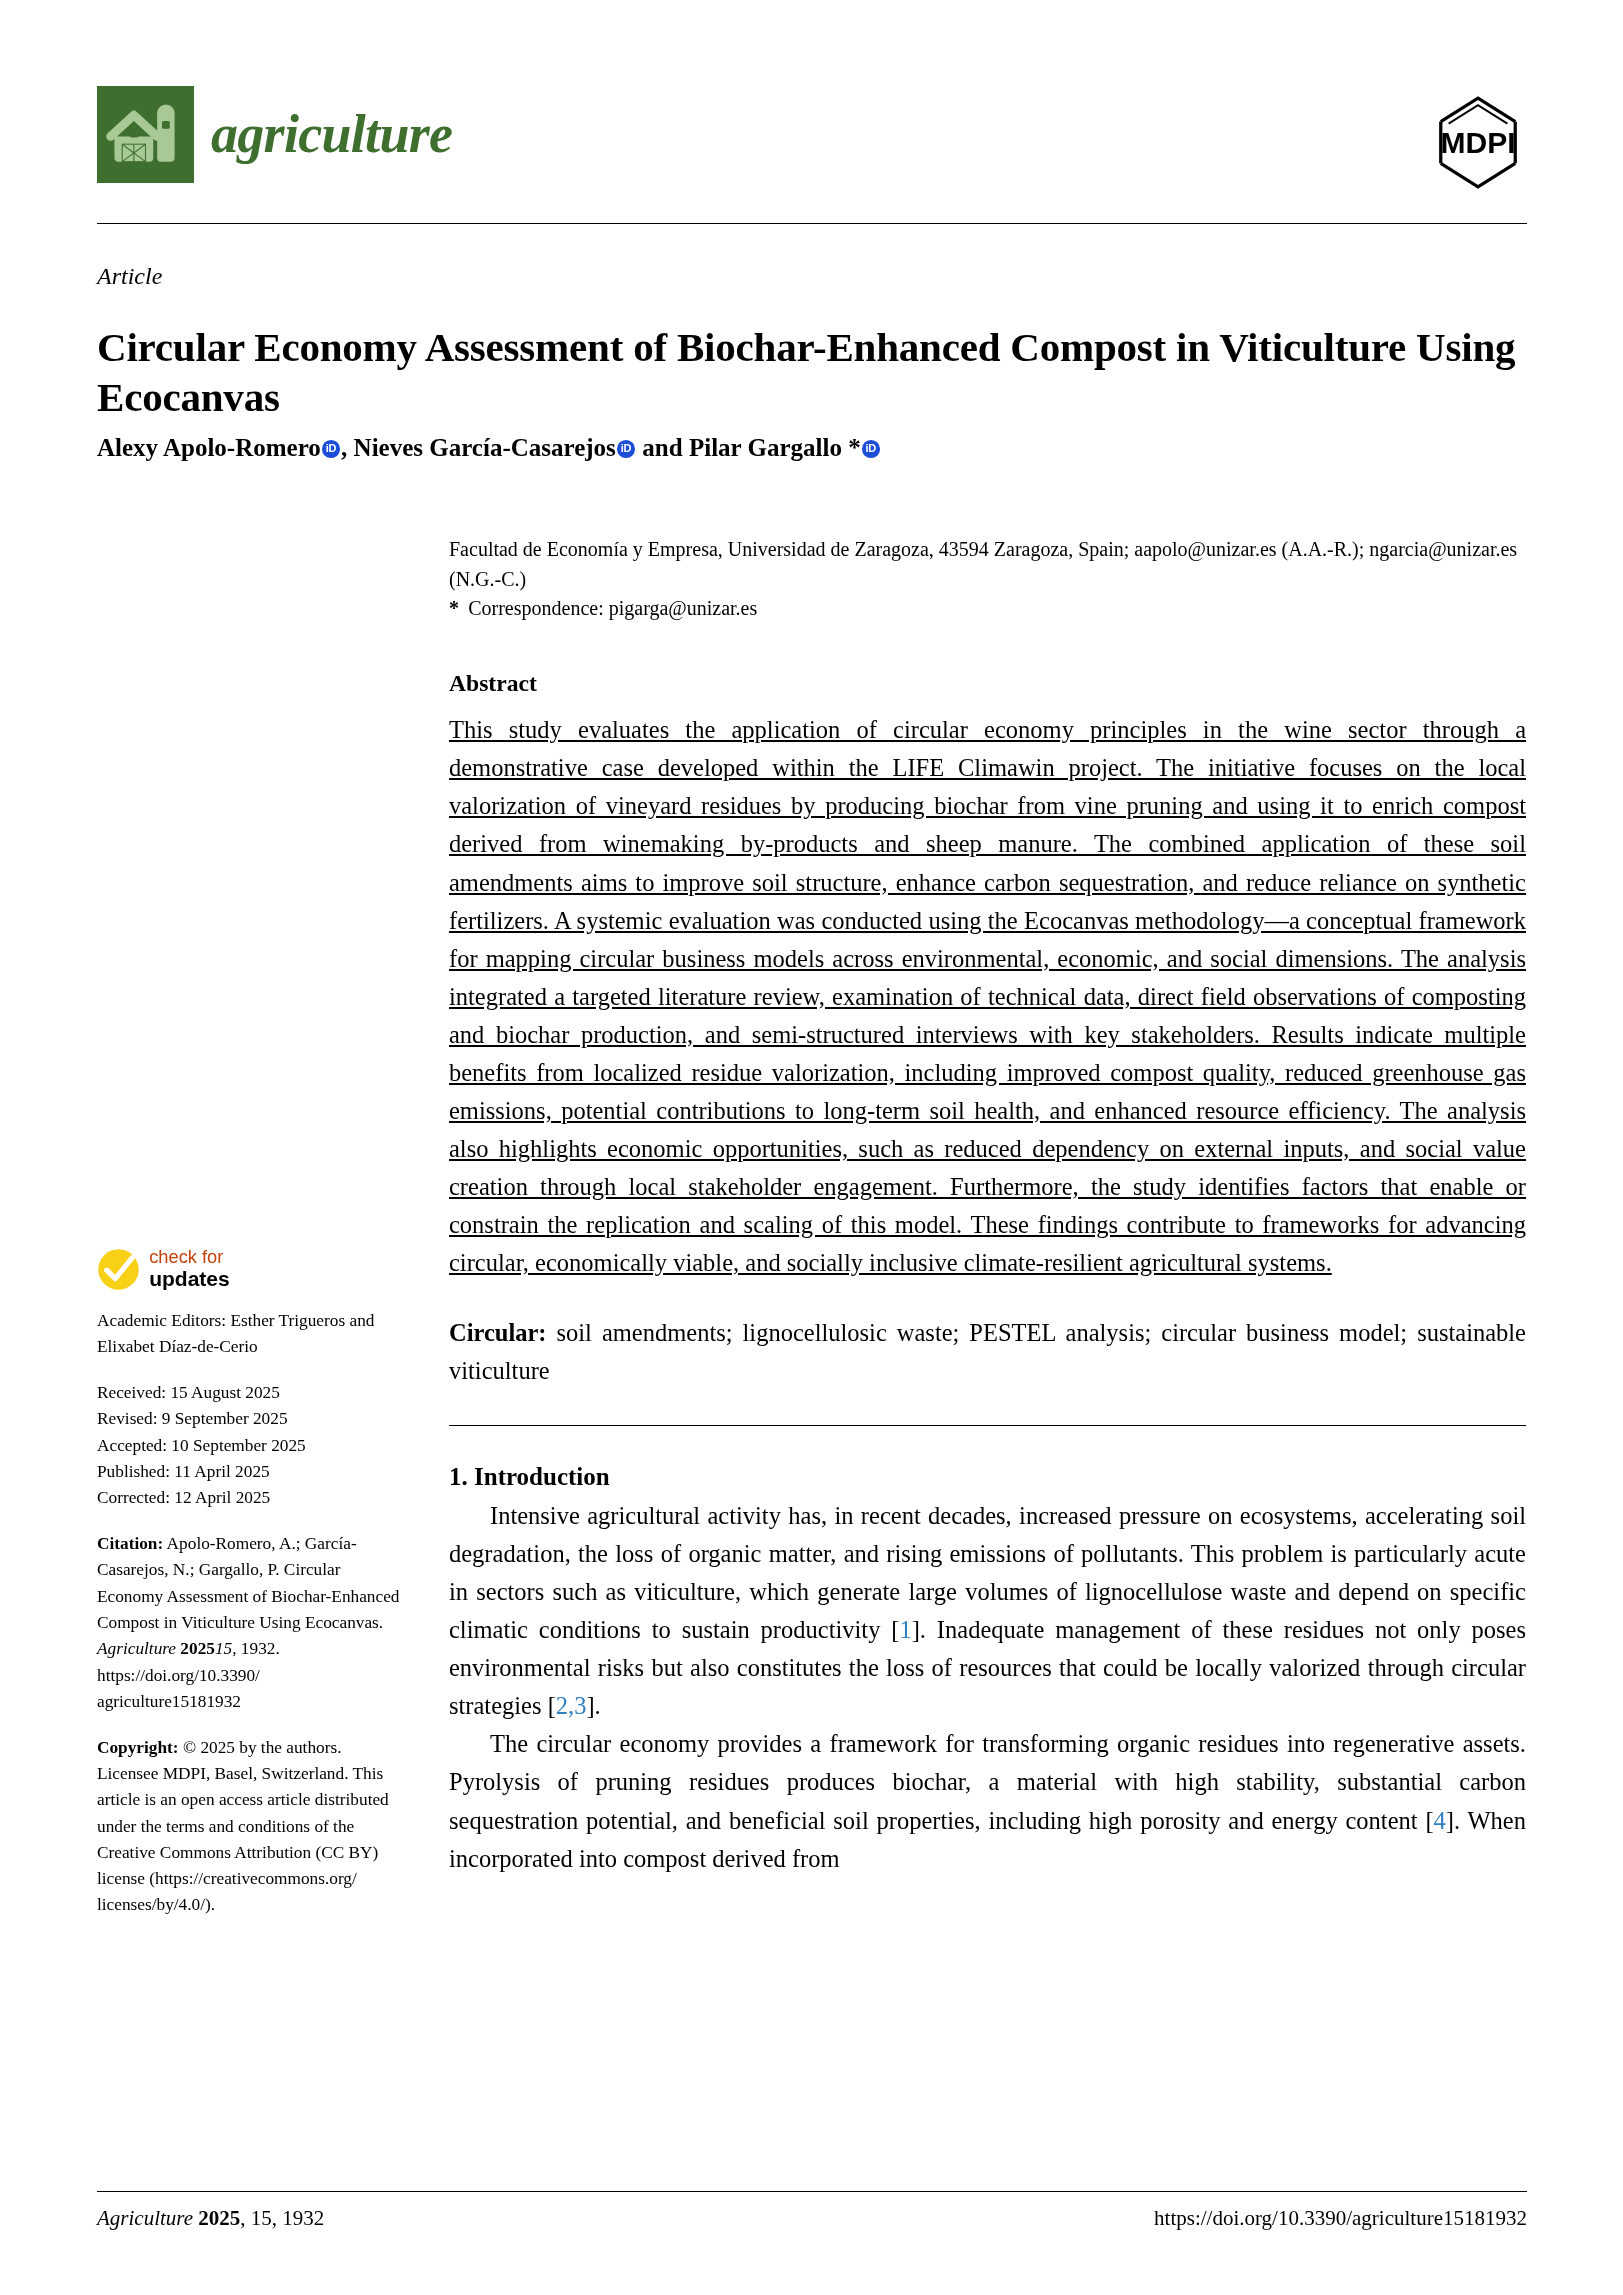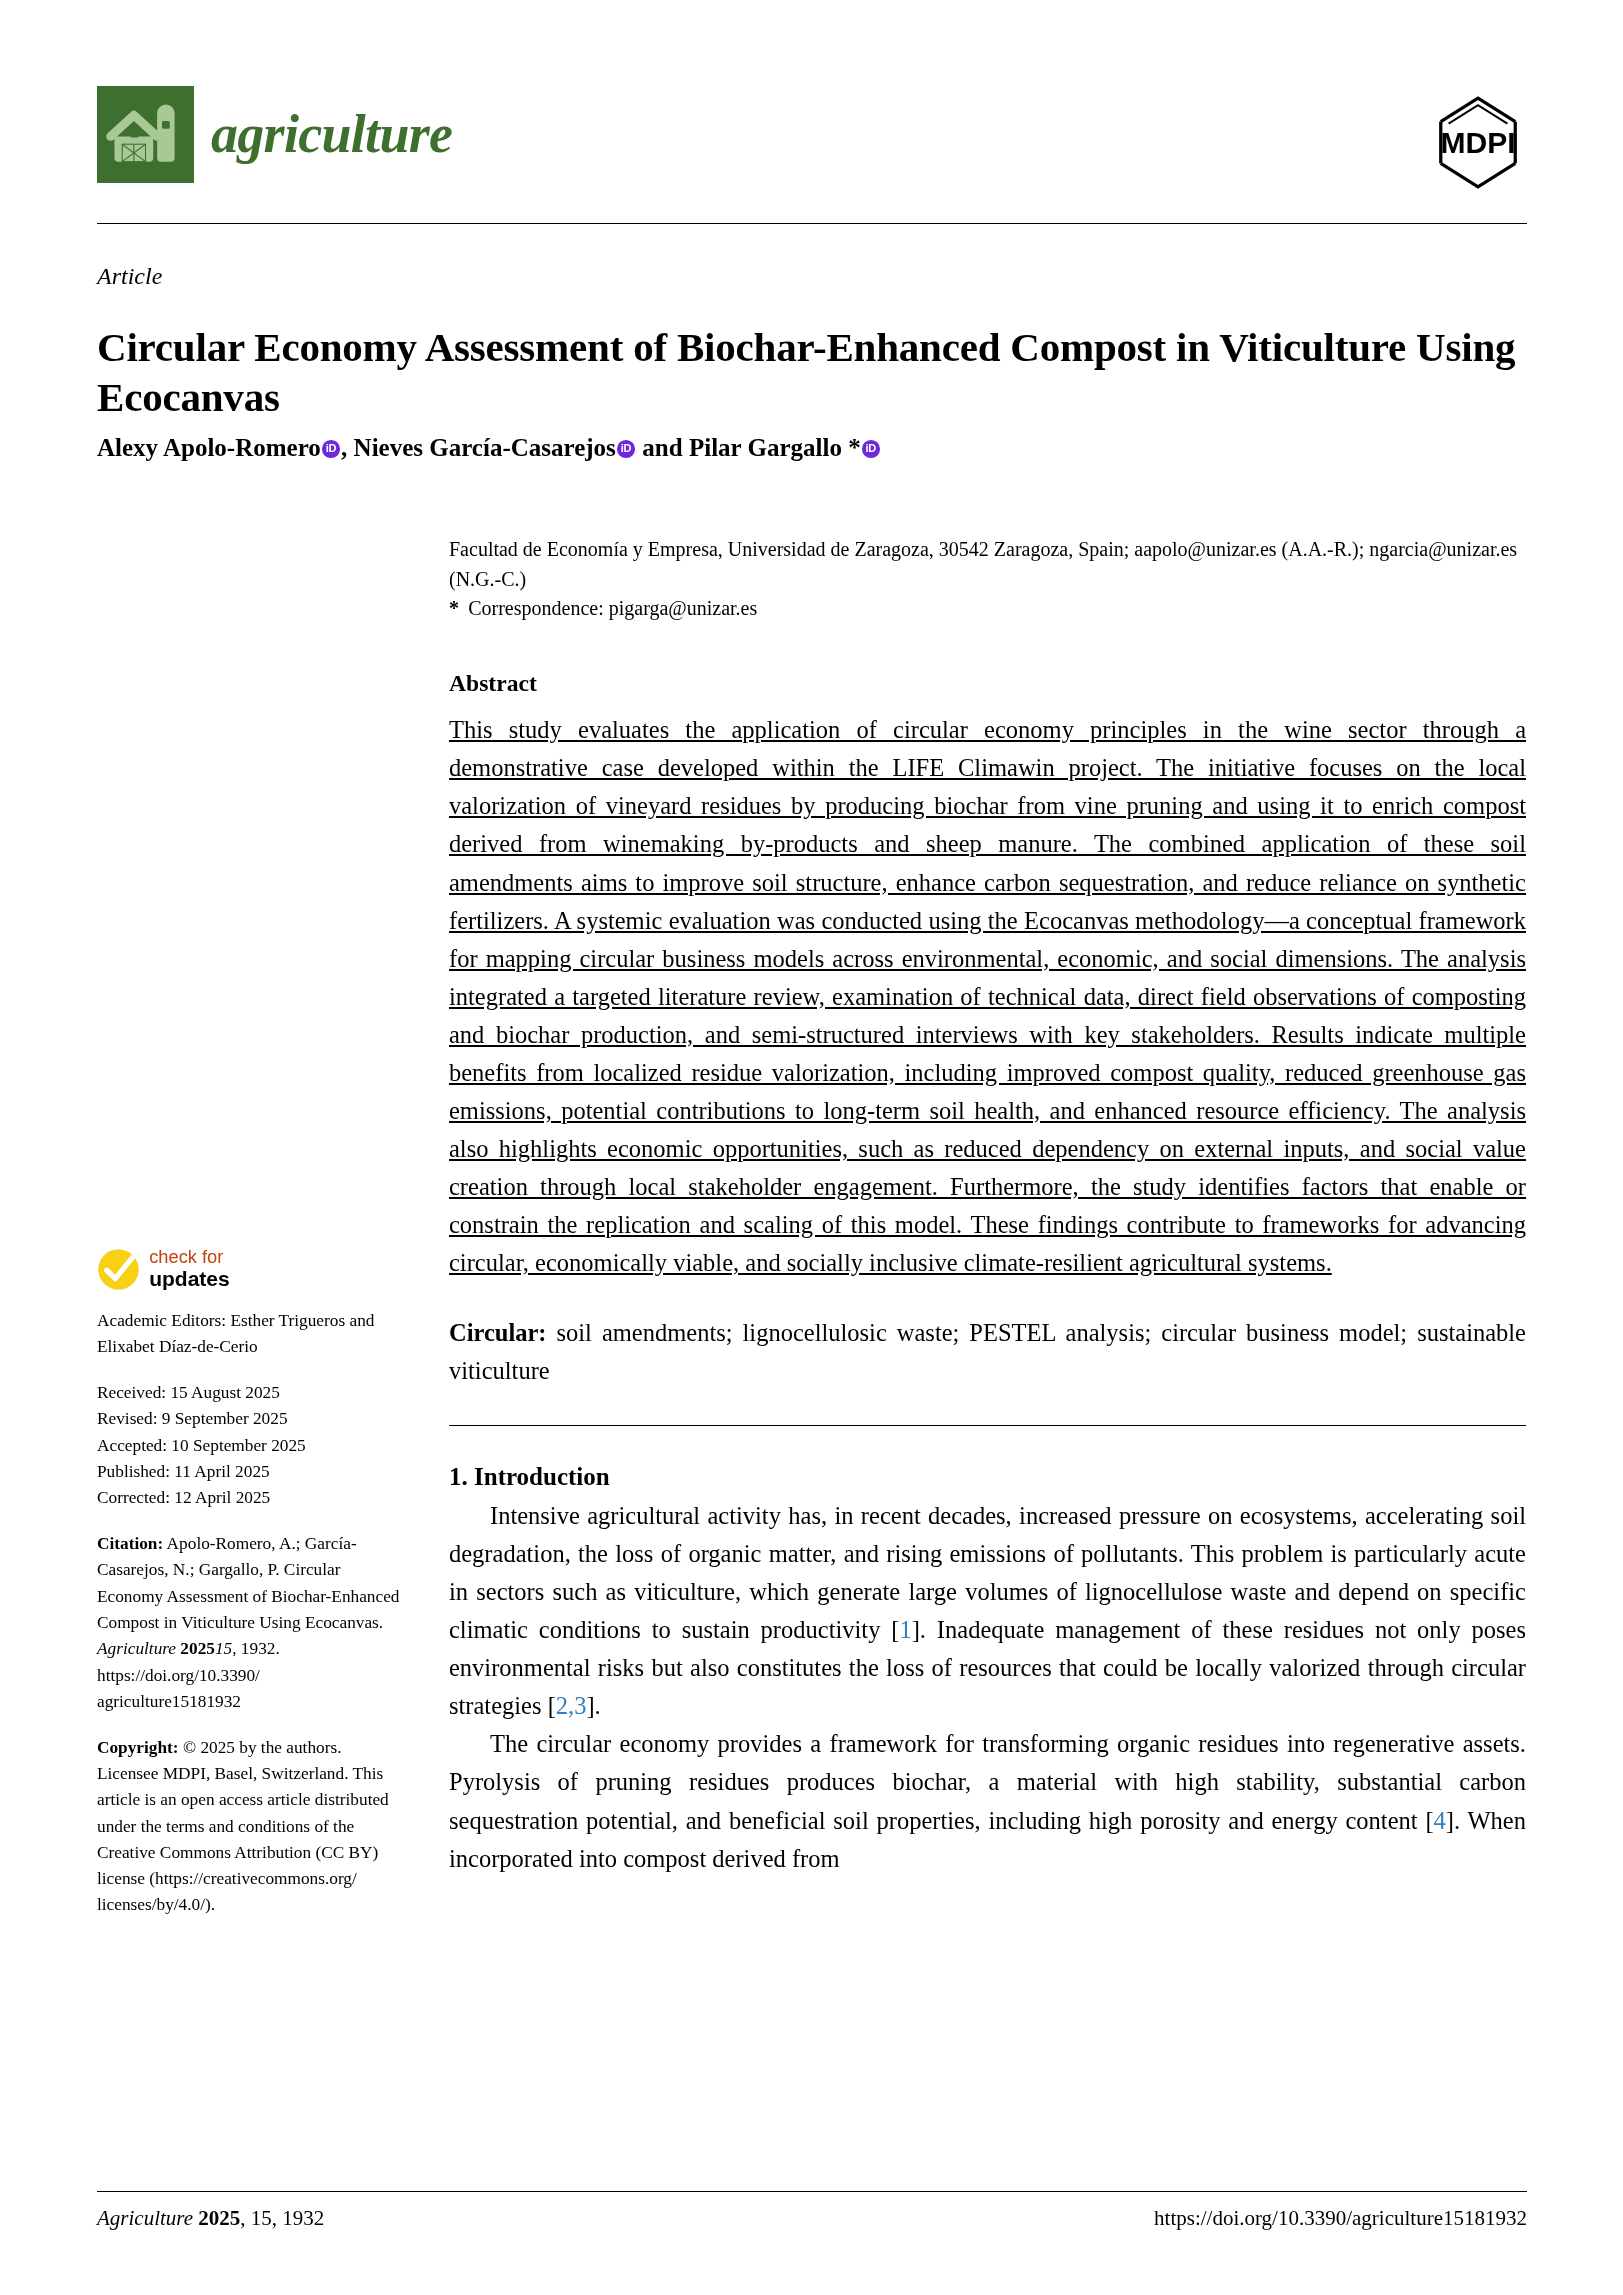--- a/index.html
+++ b/index.html
@@ -96,21 +96,21 @@
     width: 1433px;
     font-size: 25px;
     font-weight: 700;
     line-height: 1.3;
   }
   .orcid {
     display: inline-block;
     width: 17.7px;
     height: 17.7px;
     border-radius: 50%;
-    background: #6d28d9;
+    background: #1d4ed8;
     color: #ffffff;
     font-family: "Liberation Sans", sans-serif;
     font-size: 11px;
     font-weight: 700;
     font-style: normal;
     line-height: 17.7px;
     text-align: center;
     vertical-align: 3.9px;
     margin: 0 1.3px;
     letter-spacing: -0.3px;
@@ -276,21 +276,21 @@
   <div class="article-type">Article</div>
 
   <h1 class="paper-title">Circular Economy Assessment of Biochar-Enhanced Compost in Viticulture Using Ecocanvas</h1>
 
   <div class="authors">
     <span>Alexy Apolo-Romero</span><span class="orcid">iD</span><span>, Nieves García-Casarejos</span><span class="orcid">iD</span><span> and Pilar Gargallo *</span><span class="orcid">iD</span>
   </div>
 
   <div class="content-col">
 
-    <div class="affil">Facultad de Economía y Empresa, Universidad de Zaragoza, 30542 Zaragoza, Spain; aapolo@unizar.es (A.A.-R.); ngarcia@unizar.es (N.G.-C.)</div>
+    <div class="affil">Facultad de Economía y Empresa, Universidad de Zaragoza, 43594 Zaragoza, Spain; aapolo@unizar.es (A.A.-R.); ngarcia@unizar.es (N.G.-C.)</div>
 
     <div class="corr-line">
       <span class="corr-star">*</span>
       <span>Correspondence: pigarga@unizar.es</span>
     </div>
 
     <div class="abstract-h">Abstract</div>
     <div class="abstract-body">This study evaluates the application of circular economy principles in the wine sector through a demonstrative case developed within the LIFE Climawin project. The initiative focuses on the local valorization of vineyard residues by producing biochar from vine pruning and using it to enrich compost derived from winemaking by-products and sheep manure. The combined application of these soil amendments aims to improve soil structure, enhance carbon sequestration, and reduce reliance on synthetic fertilizers. A systemic evaluation was conducted using the Ecocanvas methodology—a conceptual framework for mapping circular business models across environmental, economic, and social dimensions. The analysis integrated a targeted literature review, examination of technical data, direct field observations of composting and biochar production, and semi-structured interviews with key stakeholders. Results indicate multiple benefits from localized residue valorization, including improved compost quality, reduced greenhouse gas emissions, potential contributions to long-term soil health, and enhanced resource efficiency. The analysis also highlights economic opportunities, such as reduced dependency on external inputs, and social value creation through local stakeholder engagement. Furthermore, the study identifies factors that enable or constrain the replication and scaling of this model. These findings contribute to frameworks for advancing circular, economically viable, and socially inclusive climate-resilient agricultural systems.</div>
 
     <div class="keywords">

